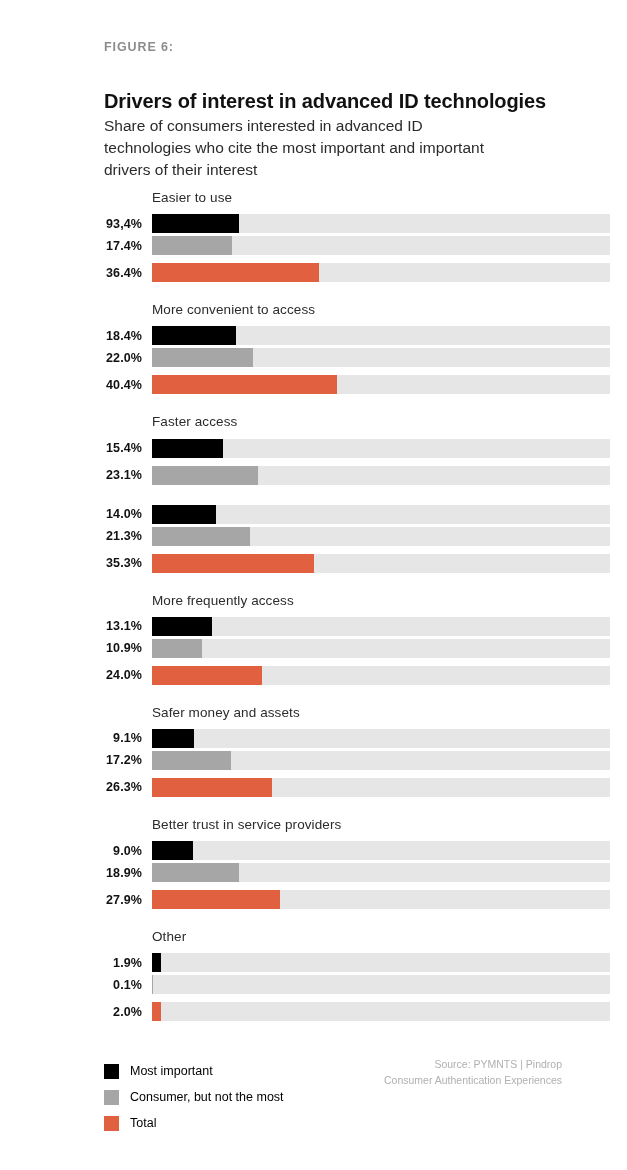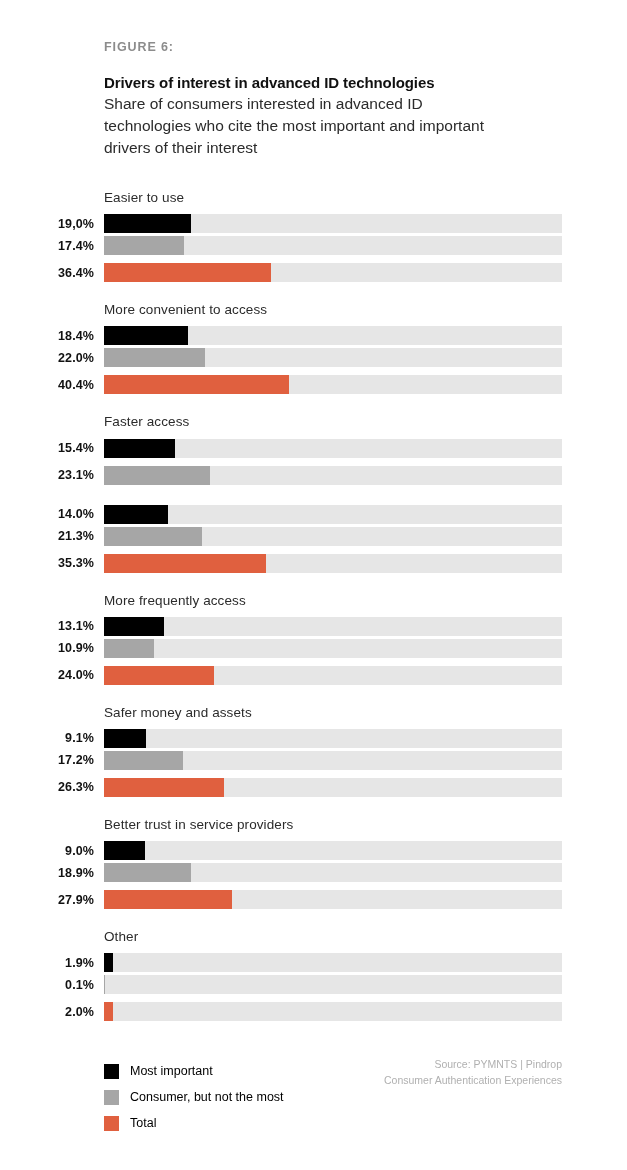--- a/index.html
+++ b/index.html
@@ -27,25 +27,25 @@
     position: absolute;
     left: 104px;
     top: 40px;
     width: 460px;
   }
   .figure-kicker {
     font-size: 12.5px;
     font-weight: bold;
     letter-spacing: 0.9px;
     color: #8c8c8c;
-    margin: 0 0 20px 0;
+    margin: 0 0 36px 0;
     text-transform: uppercase;
   }
   .chart-title {
-    font-size: 15px;
+    font-size: 20px;
     font-weight: bold;
     color: #111111;
     margin: 0 0 2px 0;
     letter-spacing: -0.1px;
   }
   .chart-subtitle {
     font-size: 15.5px;
     font-weight: normal;
     color: #2b2b2b;
     margin: 0;
@@ -56,20 +56,21 @@
   
   .chart {
     position: absolute;
     left: 0;
     top: 190px;
     width: 627px;
   }
   .group {
     position: relative;
     margin-bottom: 20px;
+    padding-left: 48px;
   }
   .group-label {
     font-size: 13.5px;
     color: #2b2b2b;
     margin-left: 104px;
     margin-bottom: 8px;
     line-height: 1.2;
     letter-spacing: 0.1px;
   }
   .row {
@@ -149,21 +150,21 @@
   <div class="header">
     <div class="figure-kicker">FIGURE 6:</div>
     <div class="chart-title">Drivers of interest in advanced ID technologies</div>
     <div class="chart-subtitle">Share of consumers interested in advanced ID technologies who cite the most important and important drivers of their interest</div>
   </div>
 
   <div class="chart" id="chart-body">
       <div class="group">
         <div class="group-label">Easier to use</div>
         <div class="row">
-          <div class="row-value">19,0%</div>
+          <div class="row-value">93,4%</div>
           <div class="track">
             <div class="bar most" style="width: 19%; background: rgb(0, 0, 0);"></div>
           </div>
         </div>
         <div class="row">
           <div class="row-value">17.4%</div>
           <div class="track">
             <div class="bar important" style="width: 17.4%; background: rgb(166, 166, 166);"></div>
           </div>
         </div>

